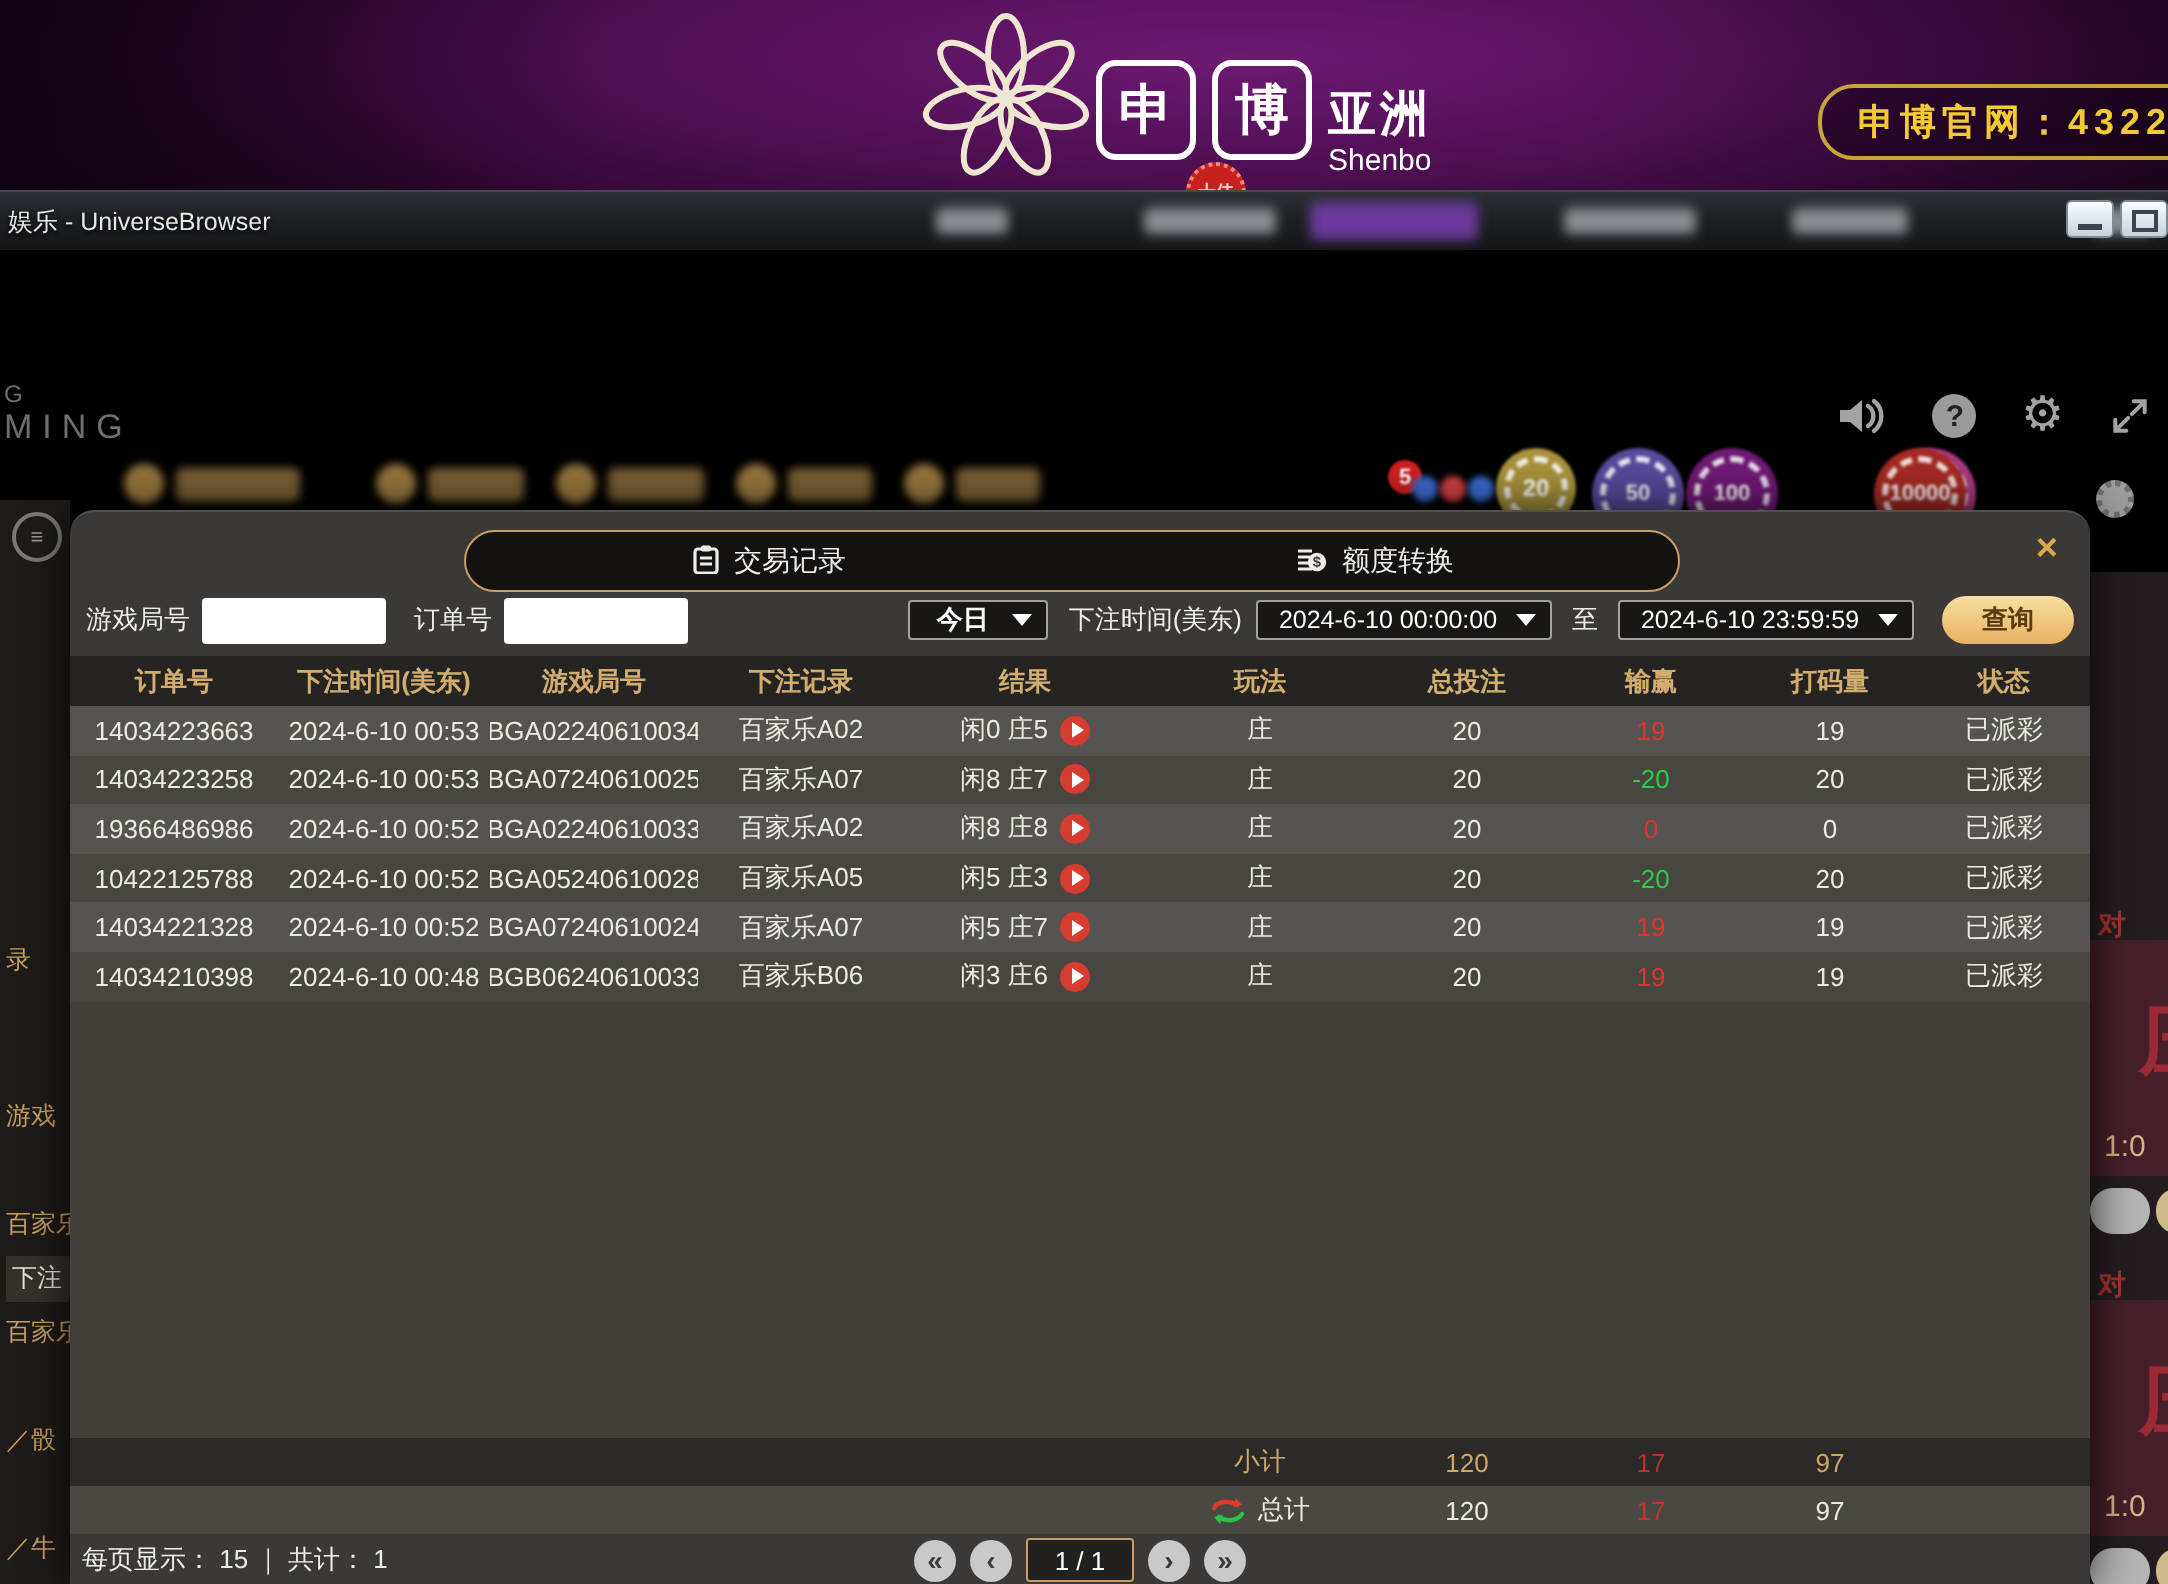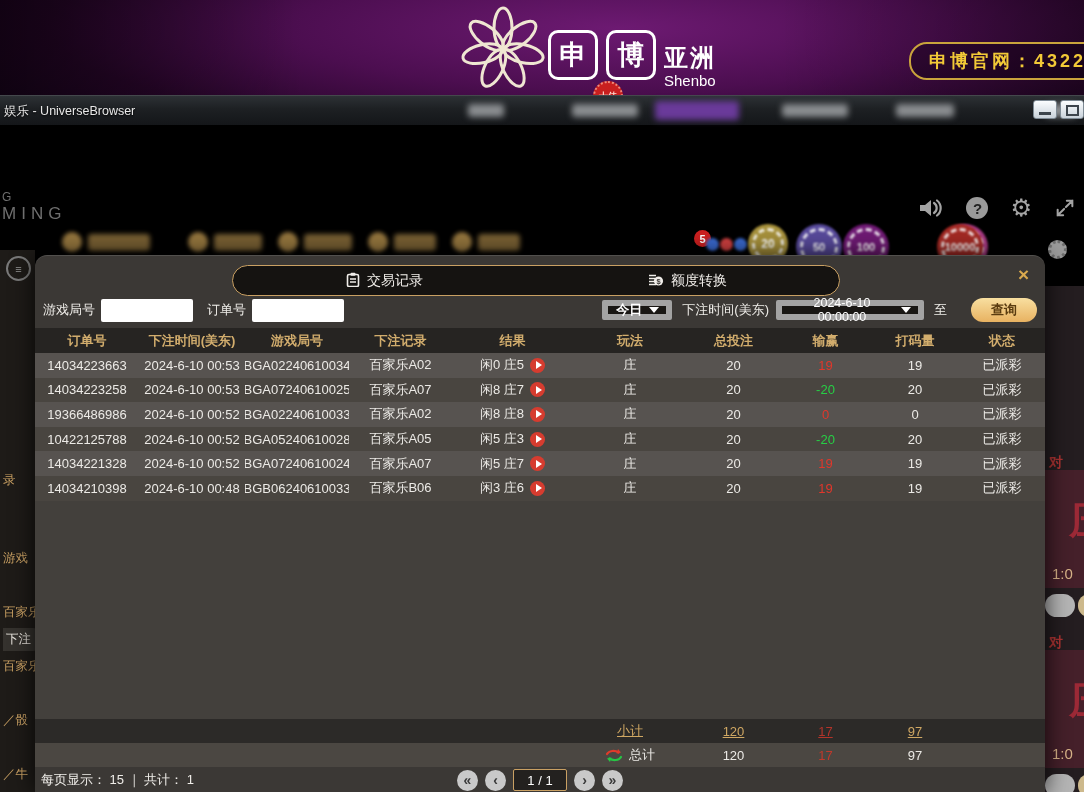--- a/index.html
+++ b/index.html
@@ -96,21 +96,21 @@
     color:#f0ede9;font-size:14px;cursor:pointer;}
   .tab.active{background:linear-gradient(180deg,#fbe5ab 0%,#f2c87e 55%,#e6ab58 100%);
     color:#3c2b0e;font-weight:bold;border-radius:15px;}
   .tab svg{flex:none;}
   .close{position:absolute;right:16px;top:8px;color:#d9a94e;font-size:19px;font-weight:bold;cursor:pointer;}
 
   .filters{position:absolute;left:8px;right:8px;top:41px;height:26px;display:flex;align-items:center;
     color:#efede9;font-size:13px;}
   .filters .lbl{white-space:nowrap;}
   .f-input{width:88px;height:21px;background:#fff;border:none;border-radius:2px;margin-left:6px;}
-  .dd{height:20px;background:#191714;border:6px solid #a3a3a3;border-radius:2px;display:flex;
+  .dd{height:20px;background:#191714;border:1px solid #a3a3a3;border-radius:2px;display:flex;
     align-items:center;box-sizing:border-box;padding:0 7px;color:#fff;font-weight:bold;cursor:pointer;}
   .dd .txt{flex:1;text-align:center;font-size:13px;}
   .dd.date .txt{font-weight:normal;font-size:12.5px;}
   .caret{width:0;height:0;border-left:5px solid transparent;border-right:5px solid transparent;
     border-top:6px solid #fff;margin-left:6px;}
   .search-btn{width:66px;height:24px;border:none;border-radius:12px;margin-left:14px;
     background:linear-gradient(180deg,#f8dfa0,#e8b261);color:#5a3c10;font-size:13px;font-weight:bold;cursor:pointer;}
 
   .grid{display:grid;grid-template-columns:104px 106px 104px 103px 121px 114px 93px 91px 88px 86px;}
   .cell{display:flex;align-items:center;justify-content:center;font-size:13px;color:#eceae6;
@@ -122,21 +122,21 @@
   .trow:nth-child(odd){background:#575350;}
   .trow:nth-child(even){background:#494540;}
   .cell.red{color:#e0372b;}
   .cell.green{color:#27cf45;}
   .playbtn{width:15px;height:15px;border-radius:50%;background:#d63c2f;display:inline-flex;
     align-items:center;justify-content:center;margin-left:6px;flex:none;cursor:pointer;}
   .playbtn .tri{width:0;height:0;border-top:4px solid transparent;border-bottom:4px solid transparent;
     border-left:6px solid #fff;margin-left:2px;}
   .emptyzone{position:absolute;left:0;top:244.6px;width:1010px;height:218.4px;background:#43403c;}
   .subtotal{position:absolute;left:0;top:463px;width:1010px;height:24px;background:#2c2a28;}
-  .subtotal .cell{color:#cfa763;text-decoration:underline;}
+  .subtotal .cell{color:#cfa763;}
   .subtotal .cell.red{color:#b2342a;}
   .total{position:absolute;left:0;top:487px;width:1010px;height:24px;background:#4b4742;}
   .total .cell.red{color:#c0392b;}
   .total-label{display:flex;align-items:center;gap:6px;}
   .mfooter{position:absolute;left:0;top:511px;width:1010px;height:26px;background:#3b3835;
     display:flex;align-items:center;color:#efede9;font-size:13px;}
   .pagesize{margin-left:6px;white-space:nowrap;}
   .pager{position:absolute;left:50%;transform:translateX(-50%);display:flex;align-items:center;gap:7px;}
   .pbtn{width:21px;height:21px;border-radius:50%;background:#c9c9c9;color:#3a3a3a;font-size:14px;
     font-weight:bold;display:flex;align-items:center;justify-content:center;cursor:pointer;line-height:1;}
@@ -299,20 +299,24 @@
         <div class="dd" style="margin-left:auto;width:70px;">
           <span class="txt">今日</span>
           <span class="caret"></span>
         </div>
         <span class="lbl" style="margin-left:10px;">下注时间(美东)</span>
         <div class="dd date" style="margin-left:7px;width:148px;">
           <span class="txt">2024-6-10 00:00:00</span>
           <span class="caret"></span>
         </div>
         <span class="lbl" style="margin:0 10px;">至</span>
+        <div class="dd date" style="width:148px;">
+          <span class="txt">2024-6-10 23:59:59</span>
+          <span class="caret"></span>
+        </div>
         <button class="search-btn">查询</button>
       </div>
 
       <div class="thead grid" id="thead">
           <div class="cell th">订单号</div>
           <div class="cell th">下注时间(美东)</div>
           <div class="cell th">游戏局号</div>
           <div class="cell th">下注记录</div>
           <div class="cell th">结果</div>
           <div class="cell th">玩法</div>

